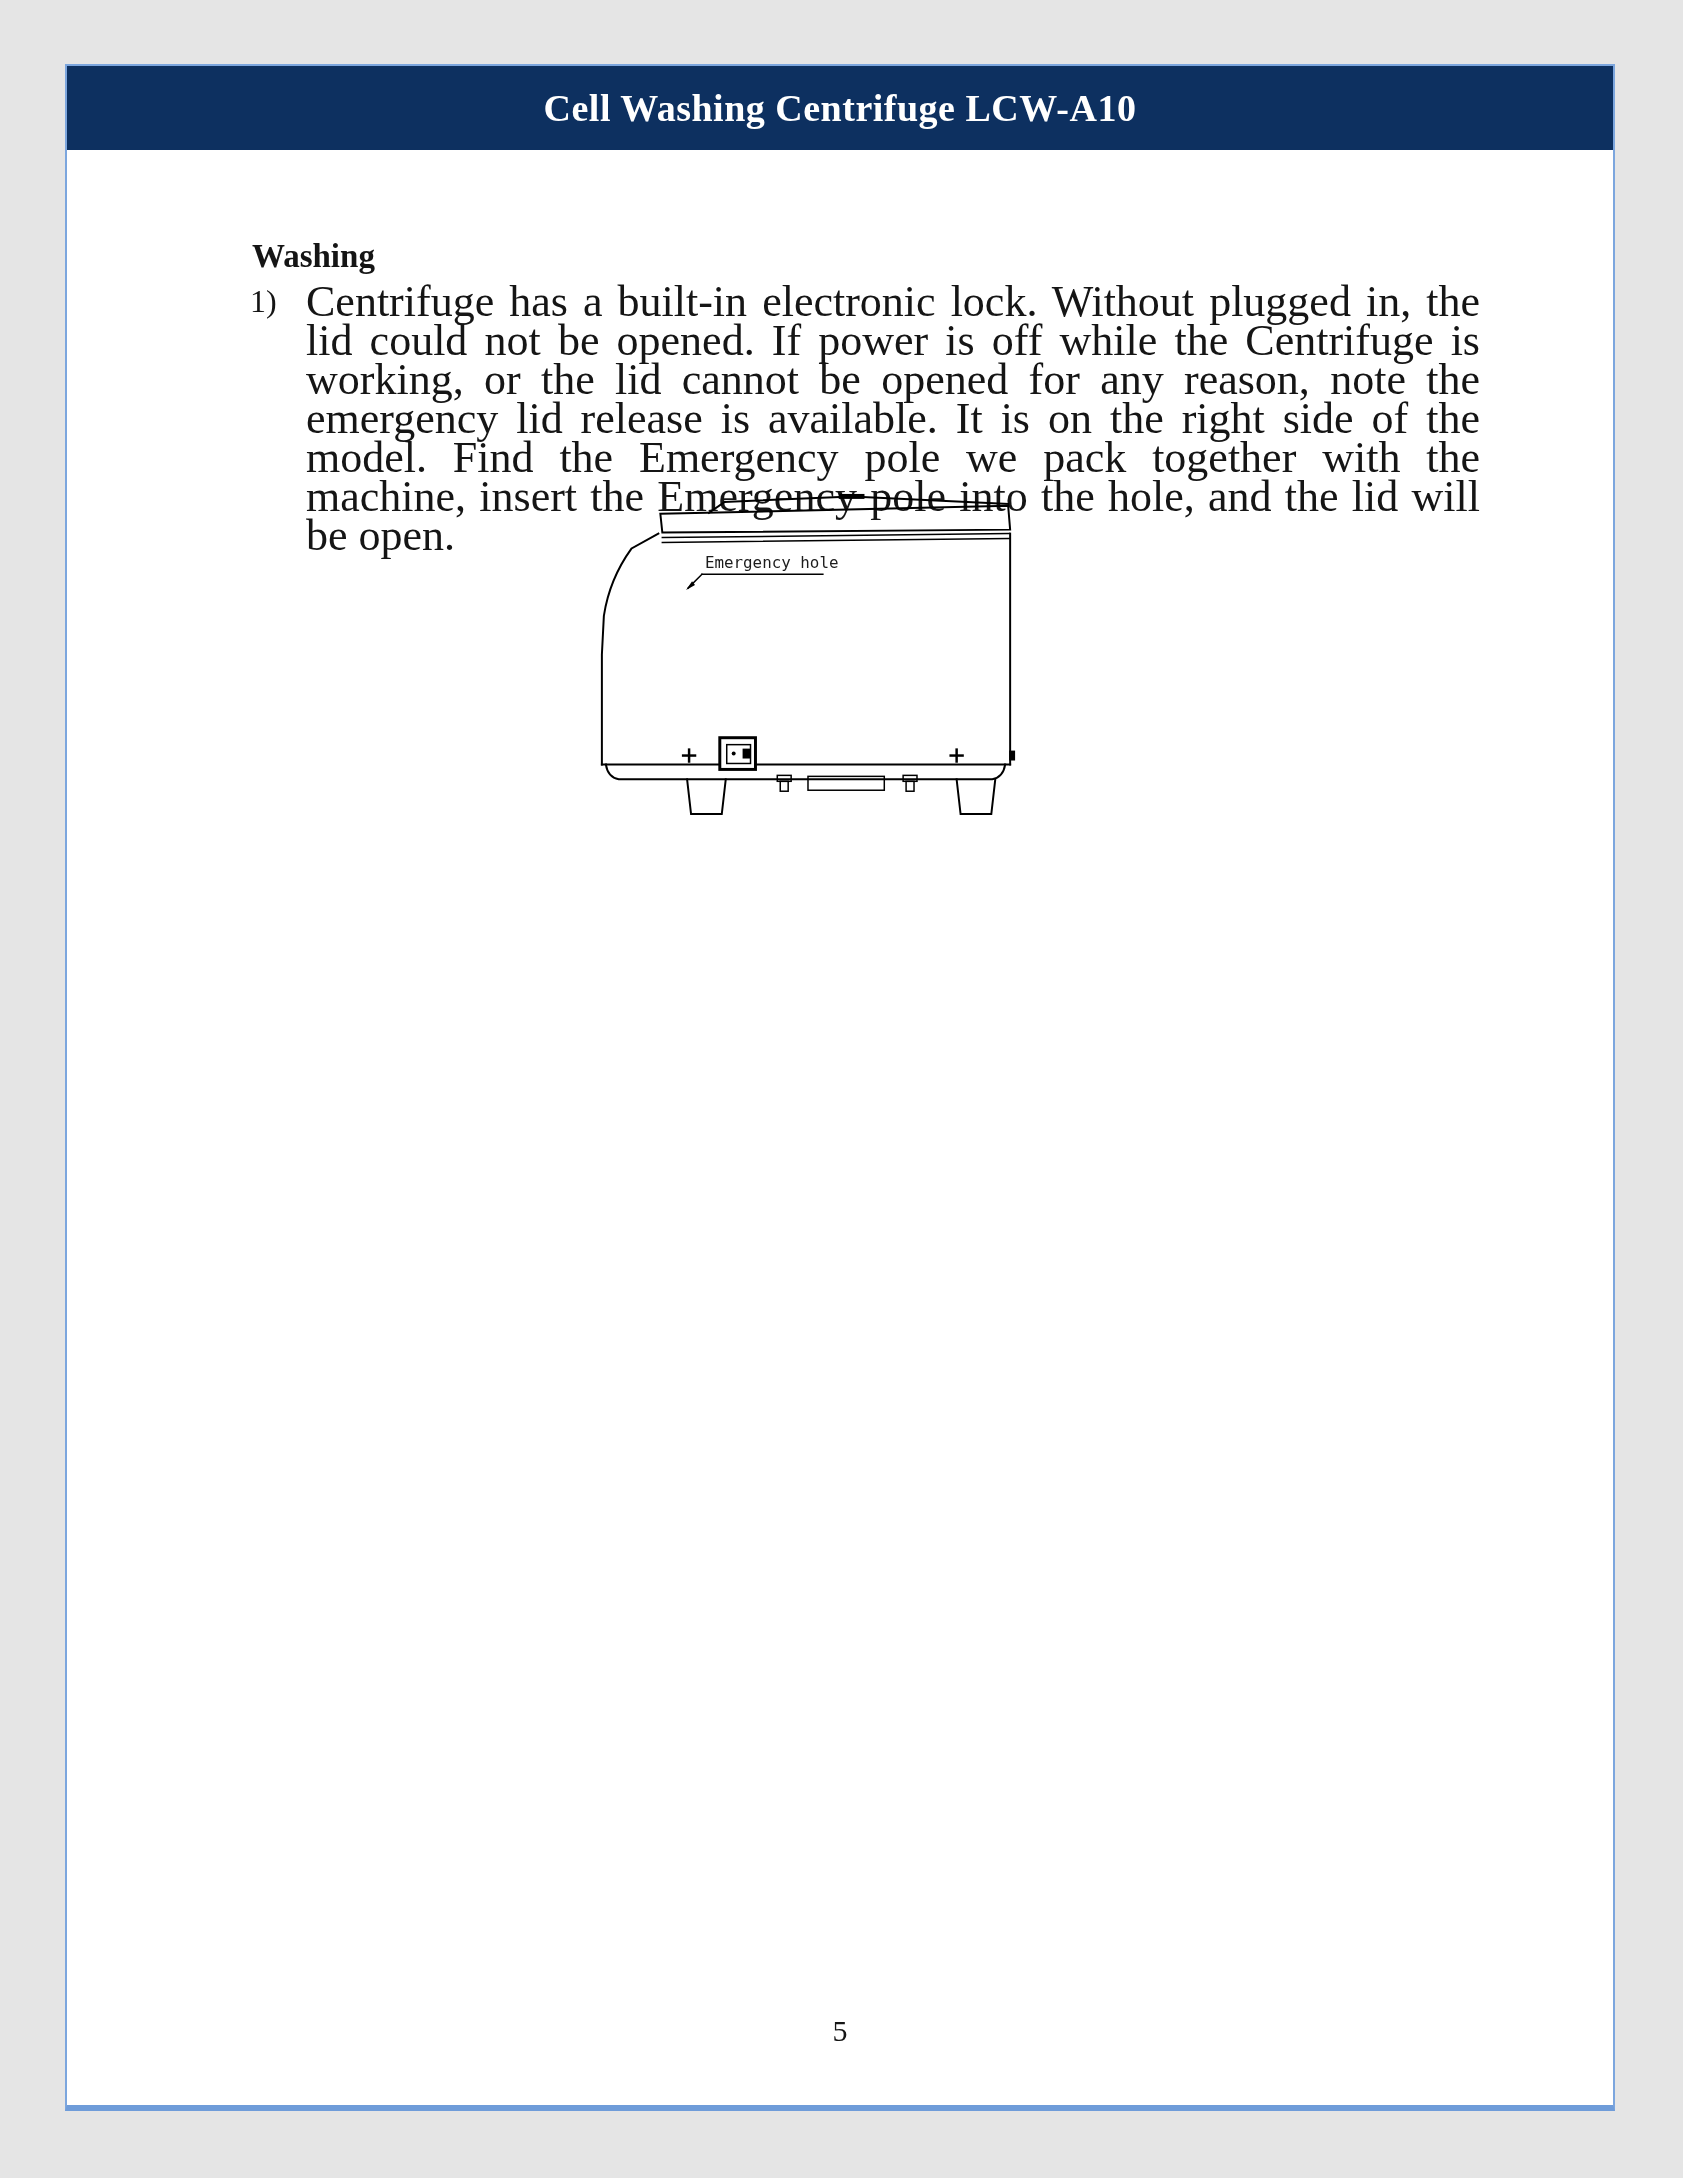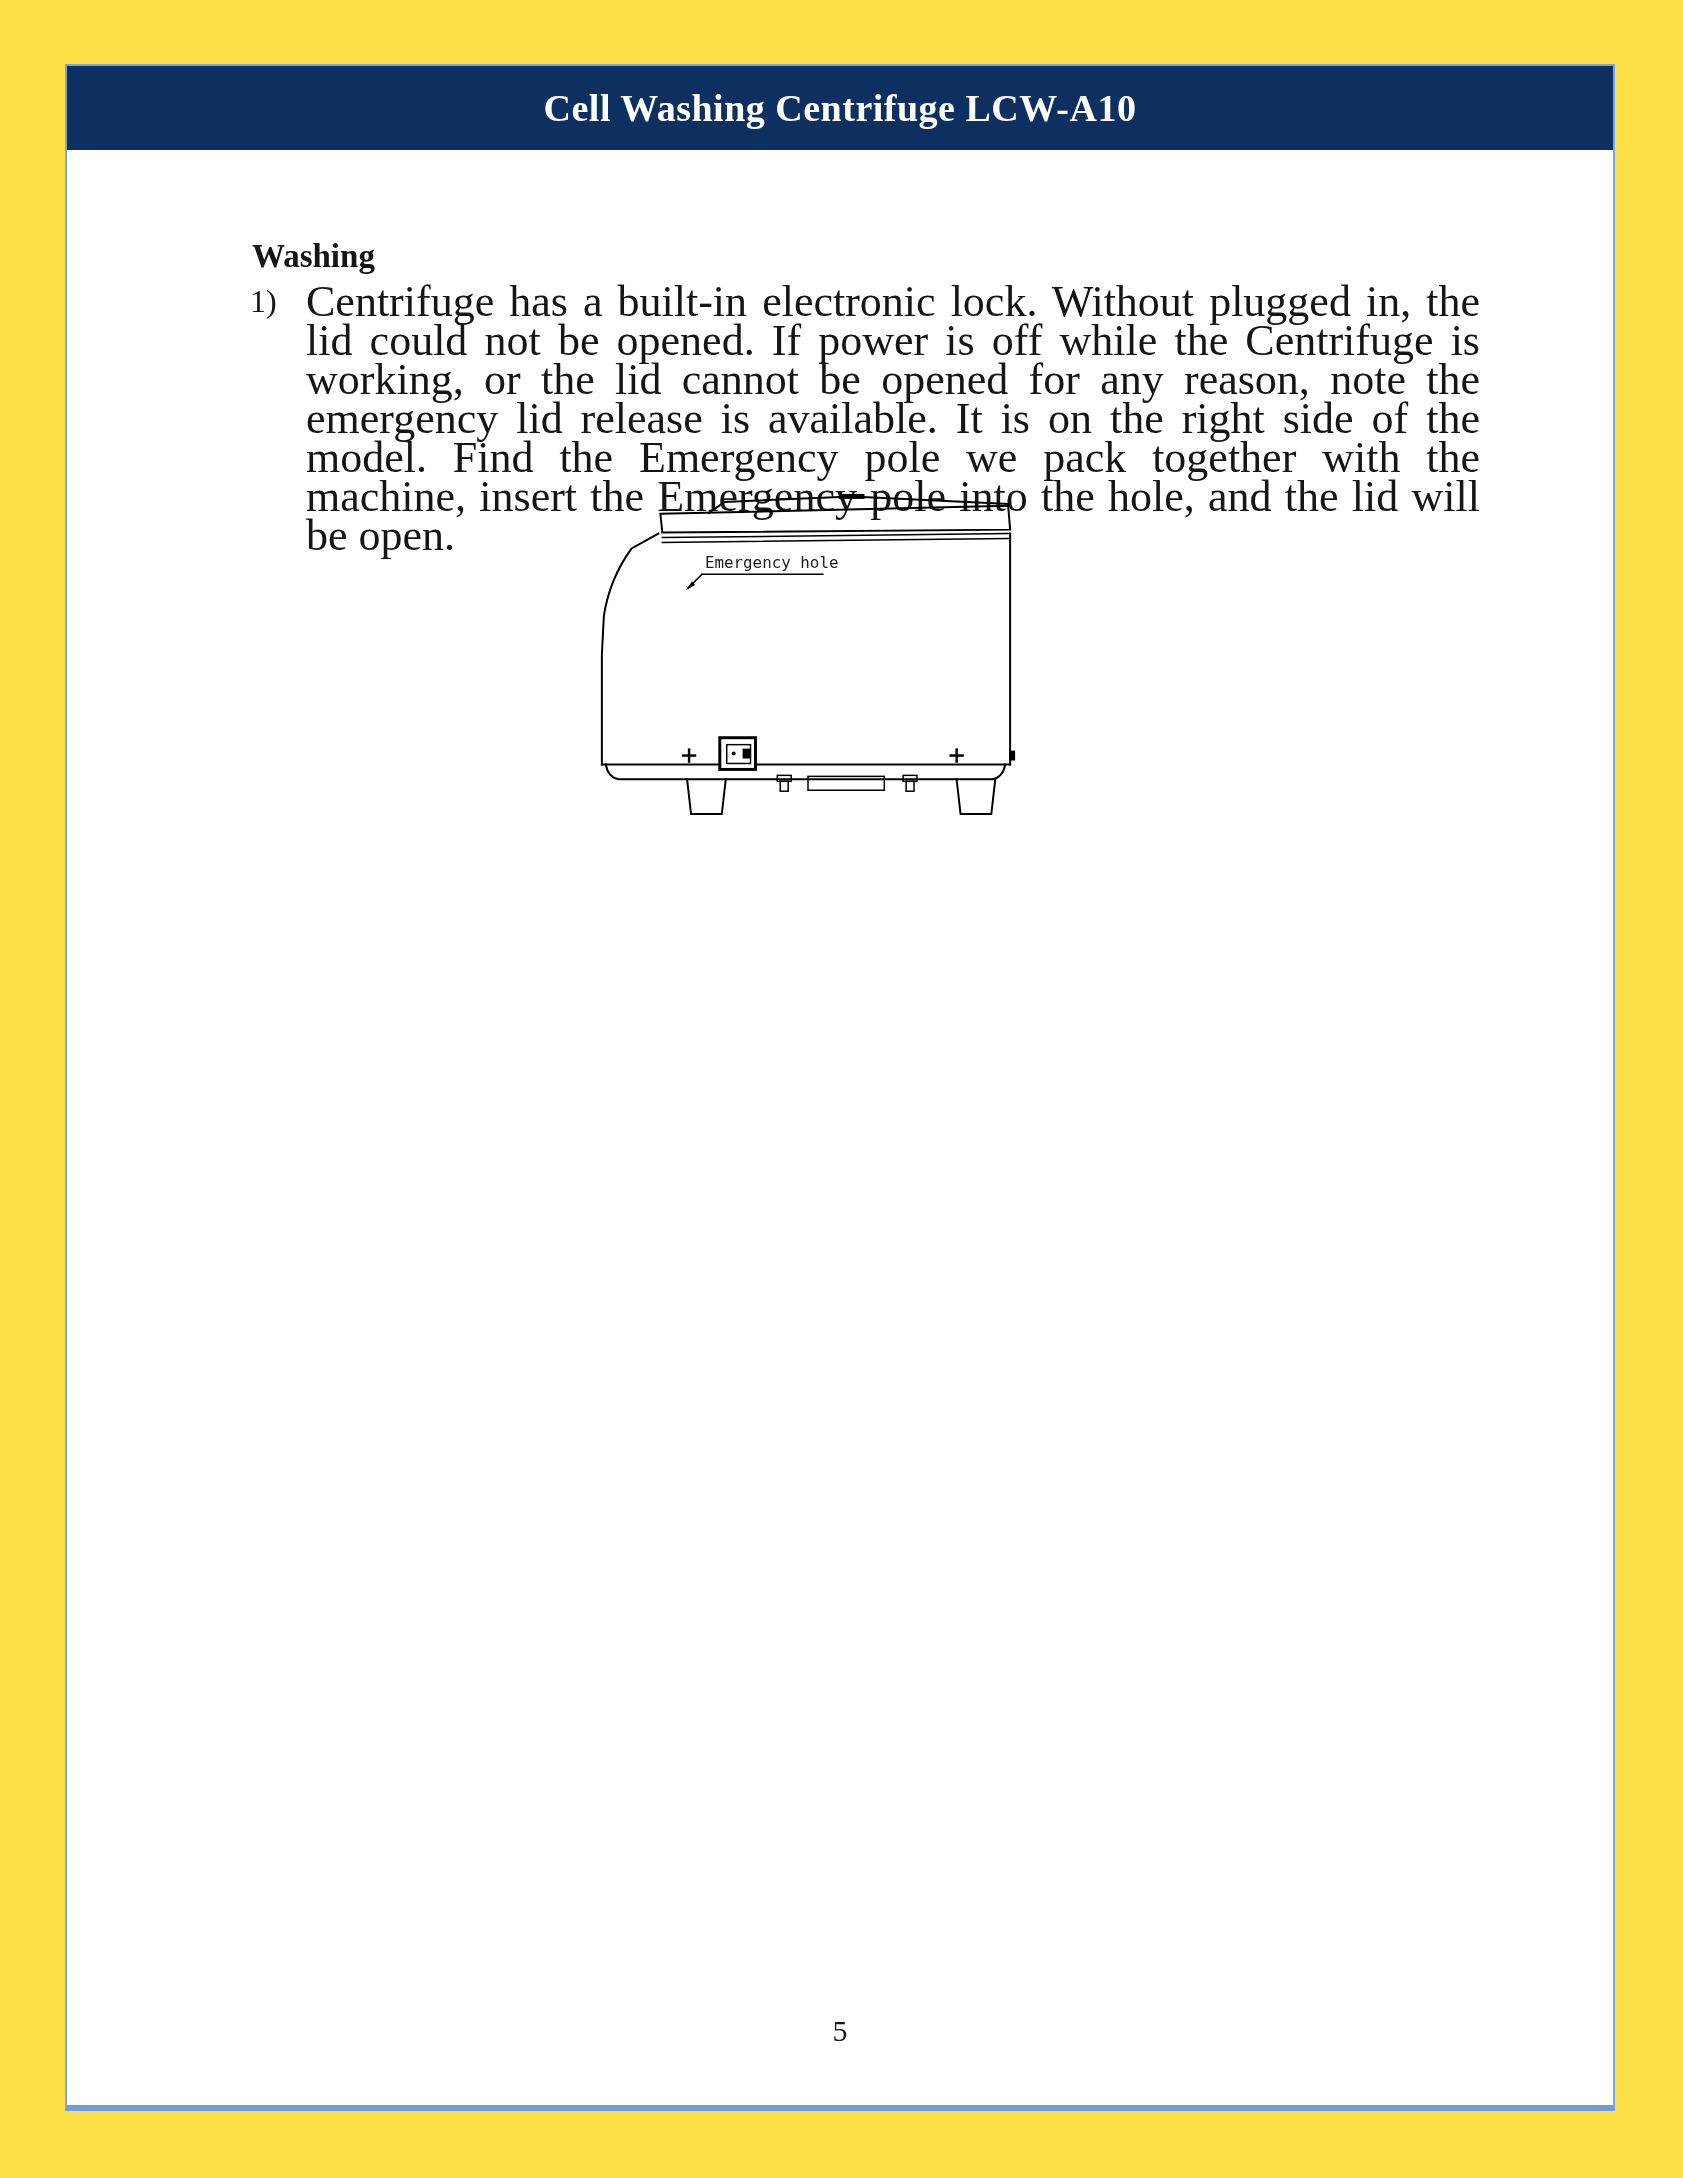--- a/index.html
+++ b/index.html
@@ -6,21 +6,21 @@
     --header-bg:#0d3060;
     --header-text:#ffffff;
     --page-border:#7ca6de;
     --page-border-bottom:#6f9cd9;
     --text:#151515;
     --drawing:#000000;
   }
   *{margin:0;padding:0;box-sizing:border-box;}
   html,body{width:1683px;height:2178px;background:#ffffff;
     font-family:"Liberation Serif","DejaVu Serif",serif;color:var(--text);}
-  .canvas{position:relative;width:1683px;height:2178px;background:#fde047;overflow:hidden;}
+  .canvas{position:relative;width:1683px;height:2178px;background:#e5e5e5;overflow:hidden;}
   .page{
     position:absolute;left:65px;top:64px;width:1550px;height:2047px;
     border:2px solid var(--page-border);
     border-bottom:6px solid var(--page-border-bottom);
     background:#fff;
   }
   .header-bar{
     position:absolute;left:0;top:0;width:100%;height:84px;
     background:var(--header-bg);
     display:flex;align-items:center;justify-content:center;

